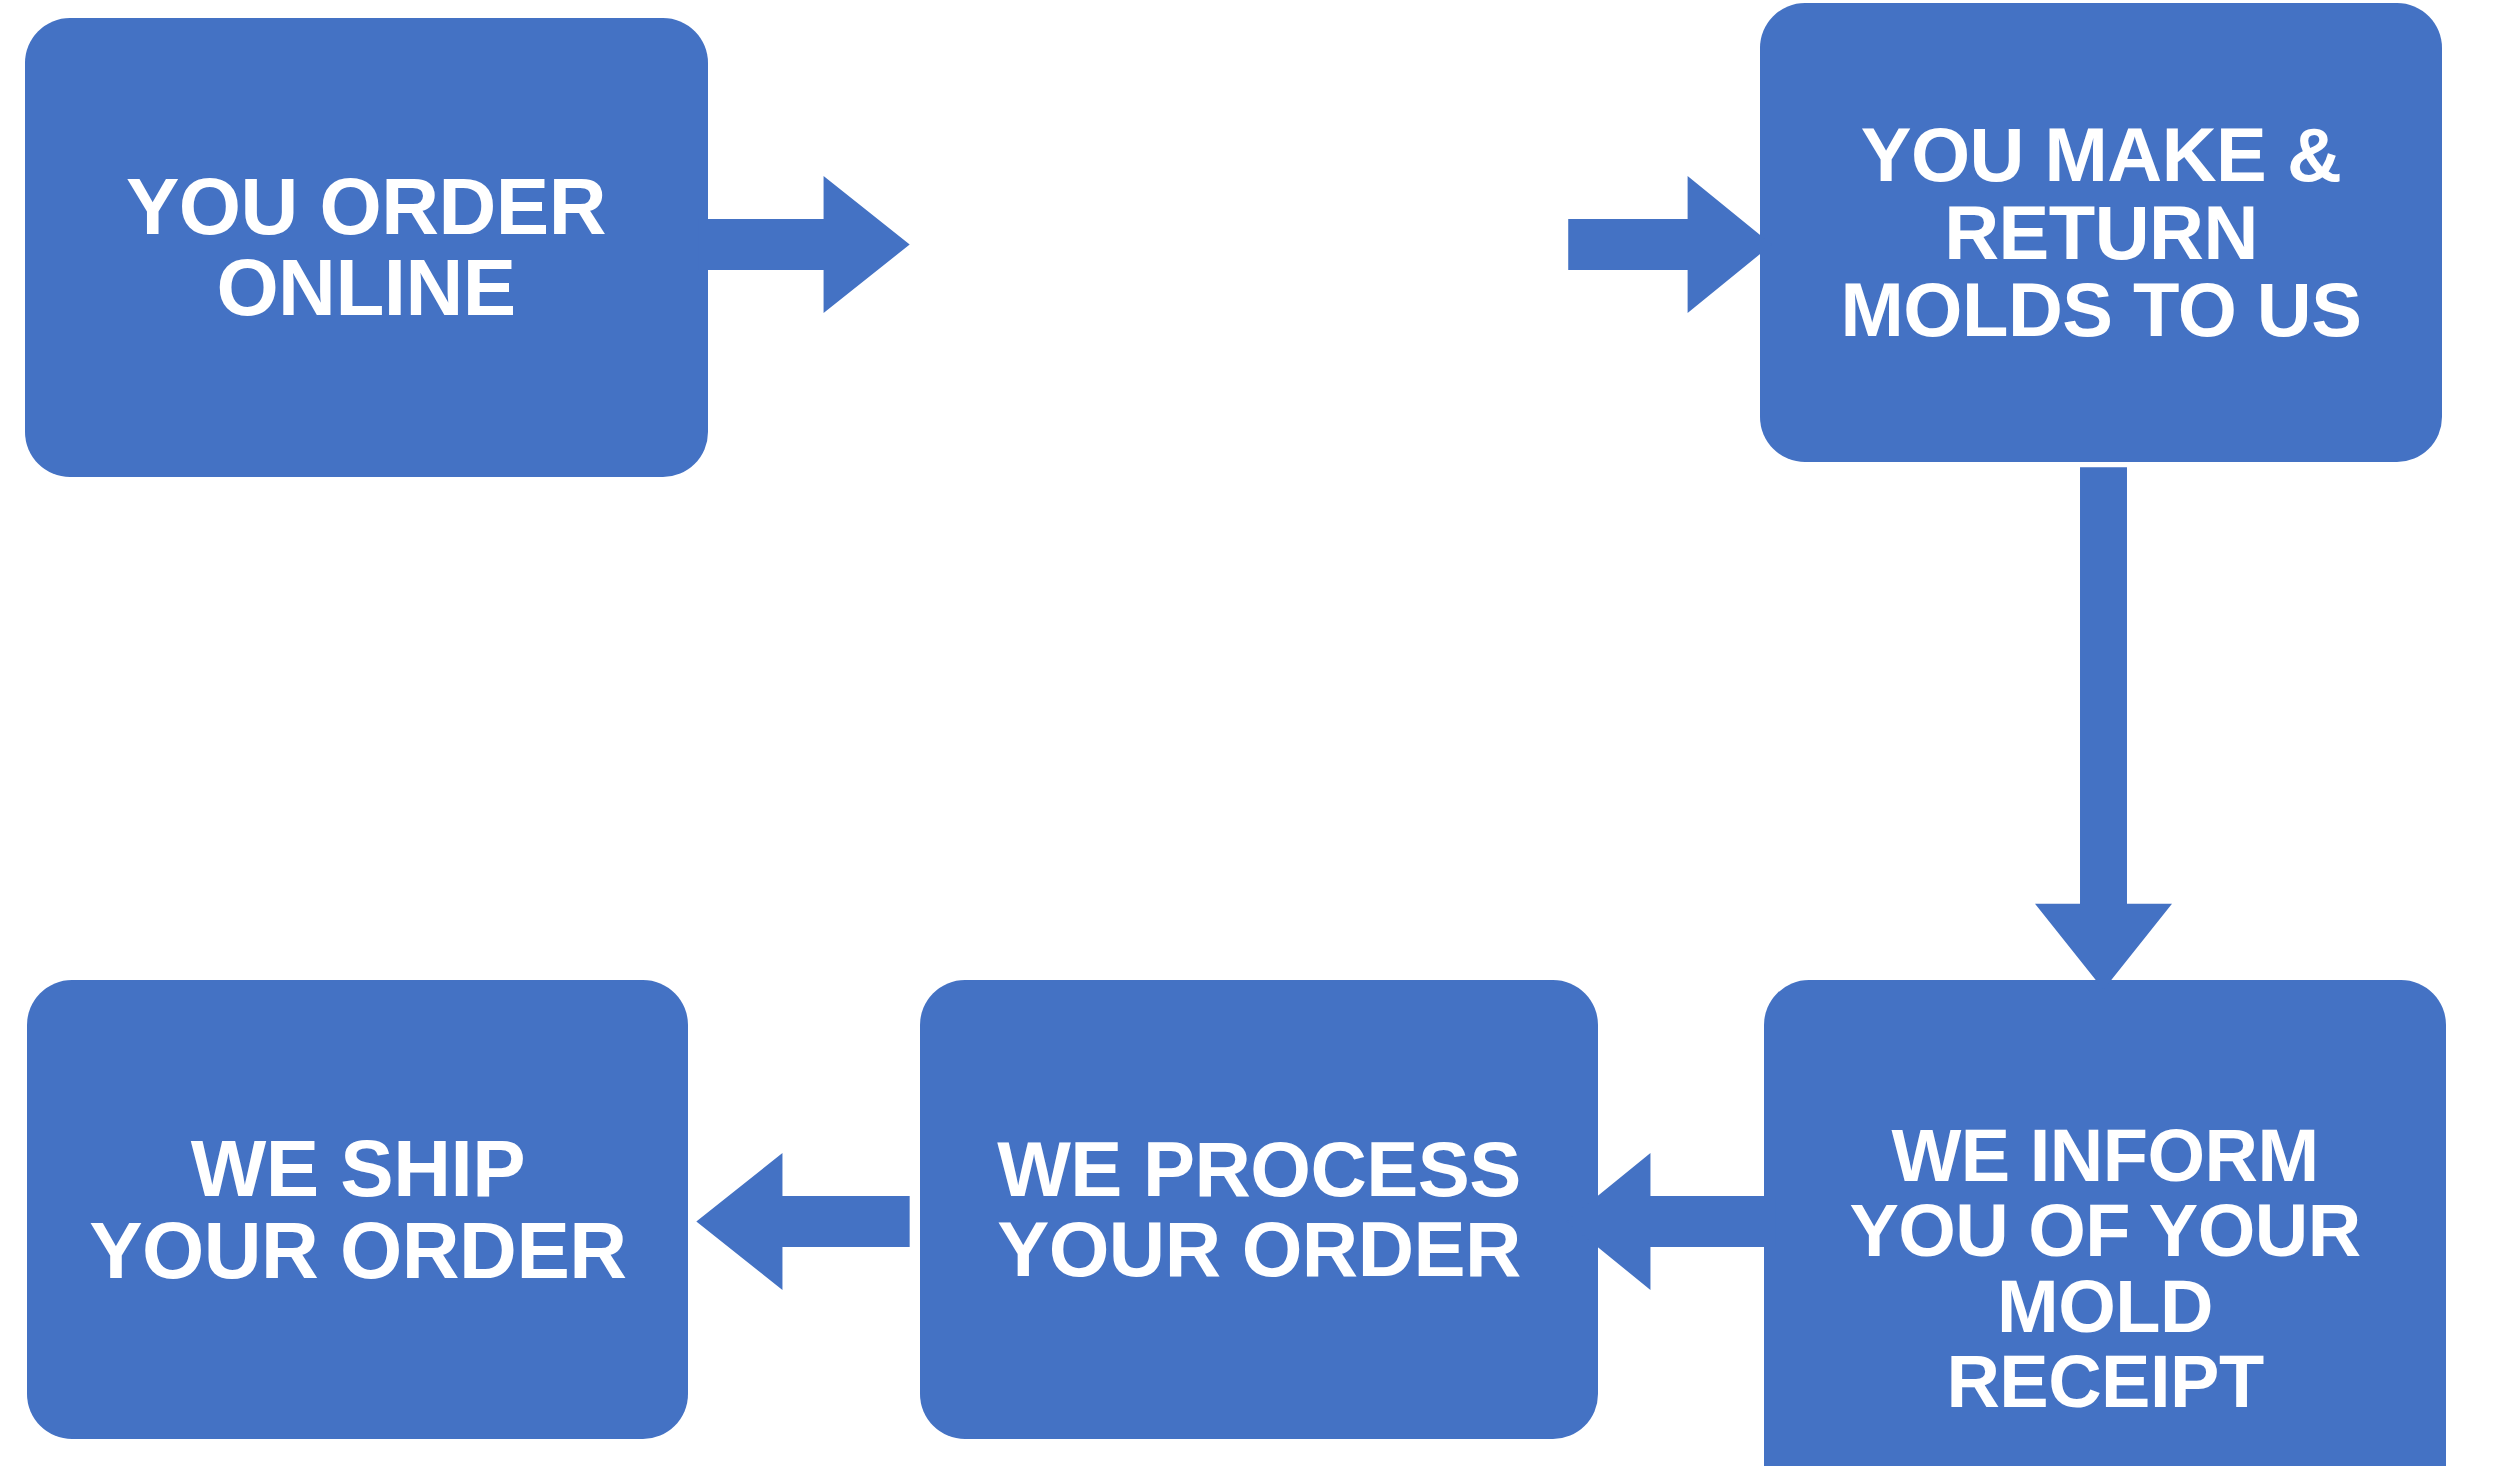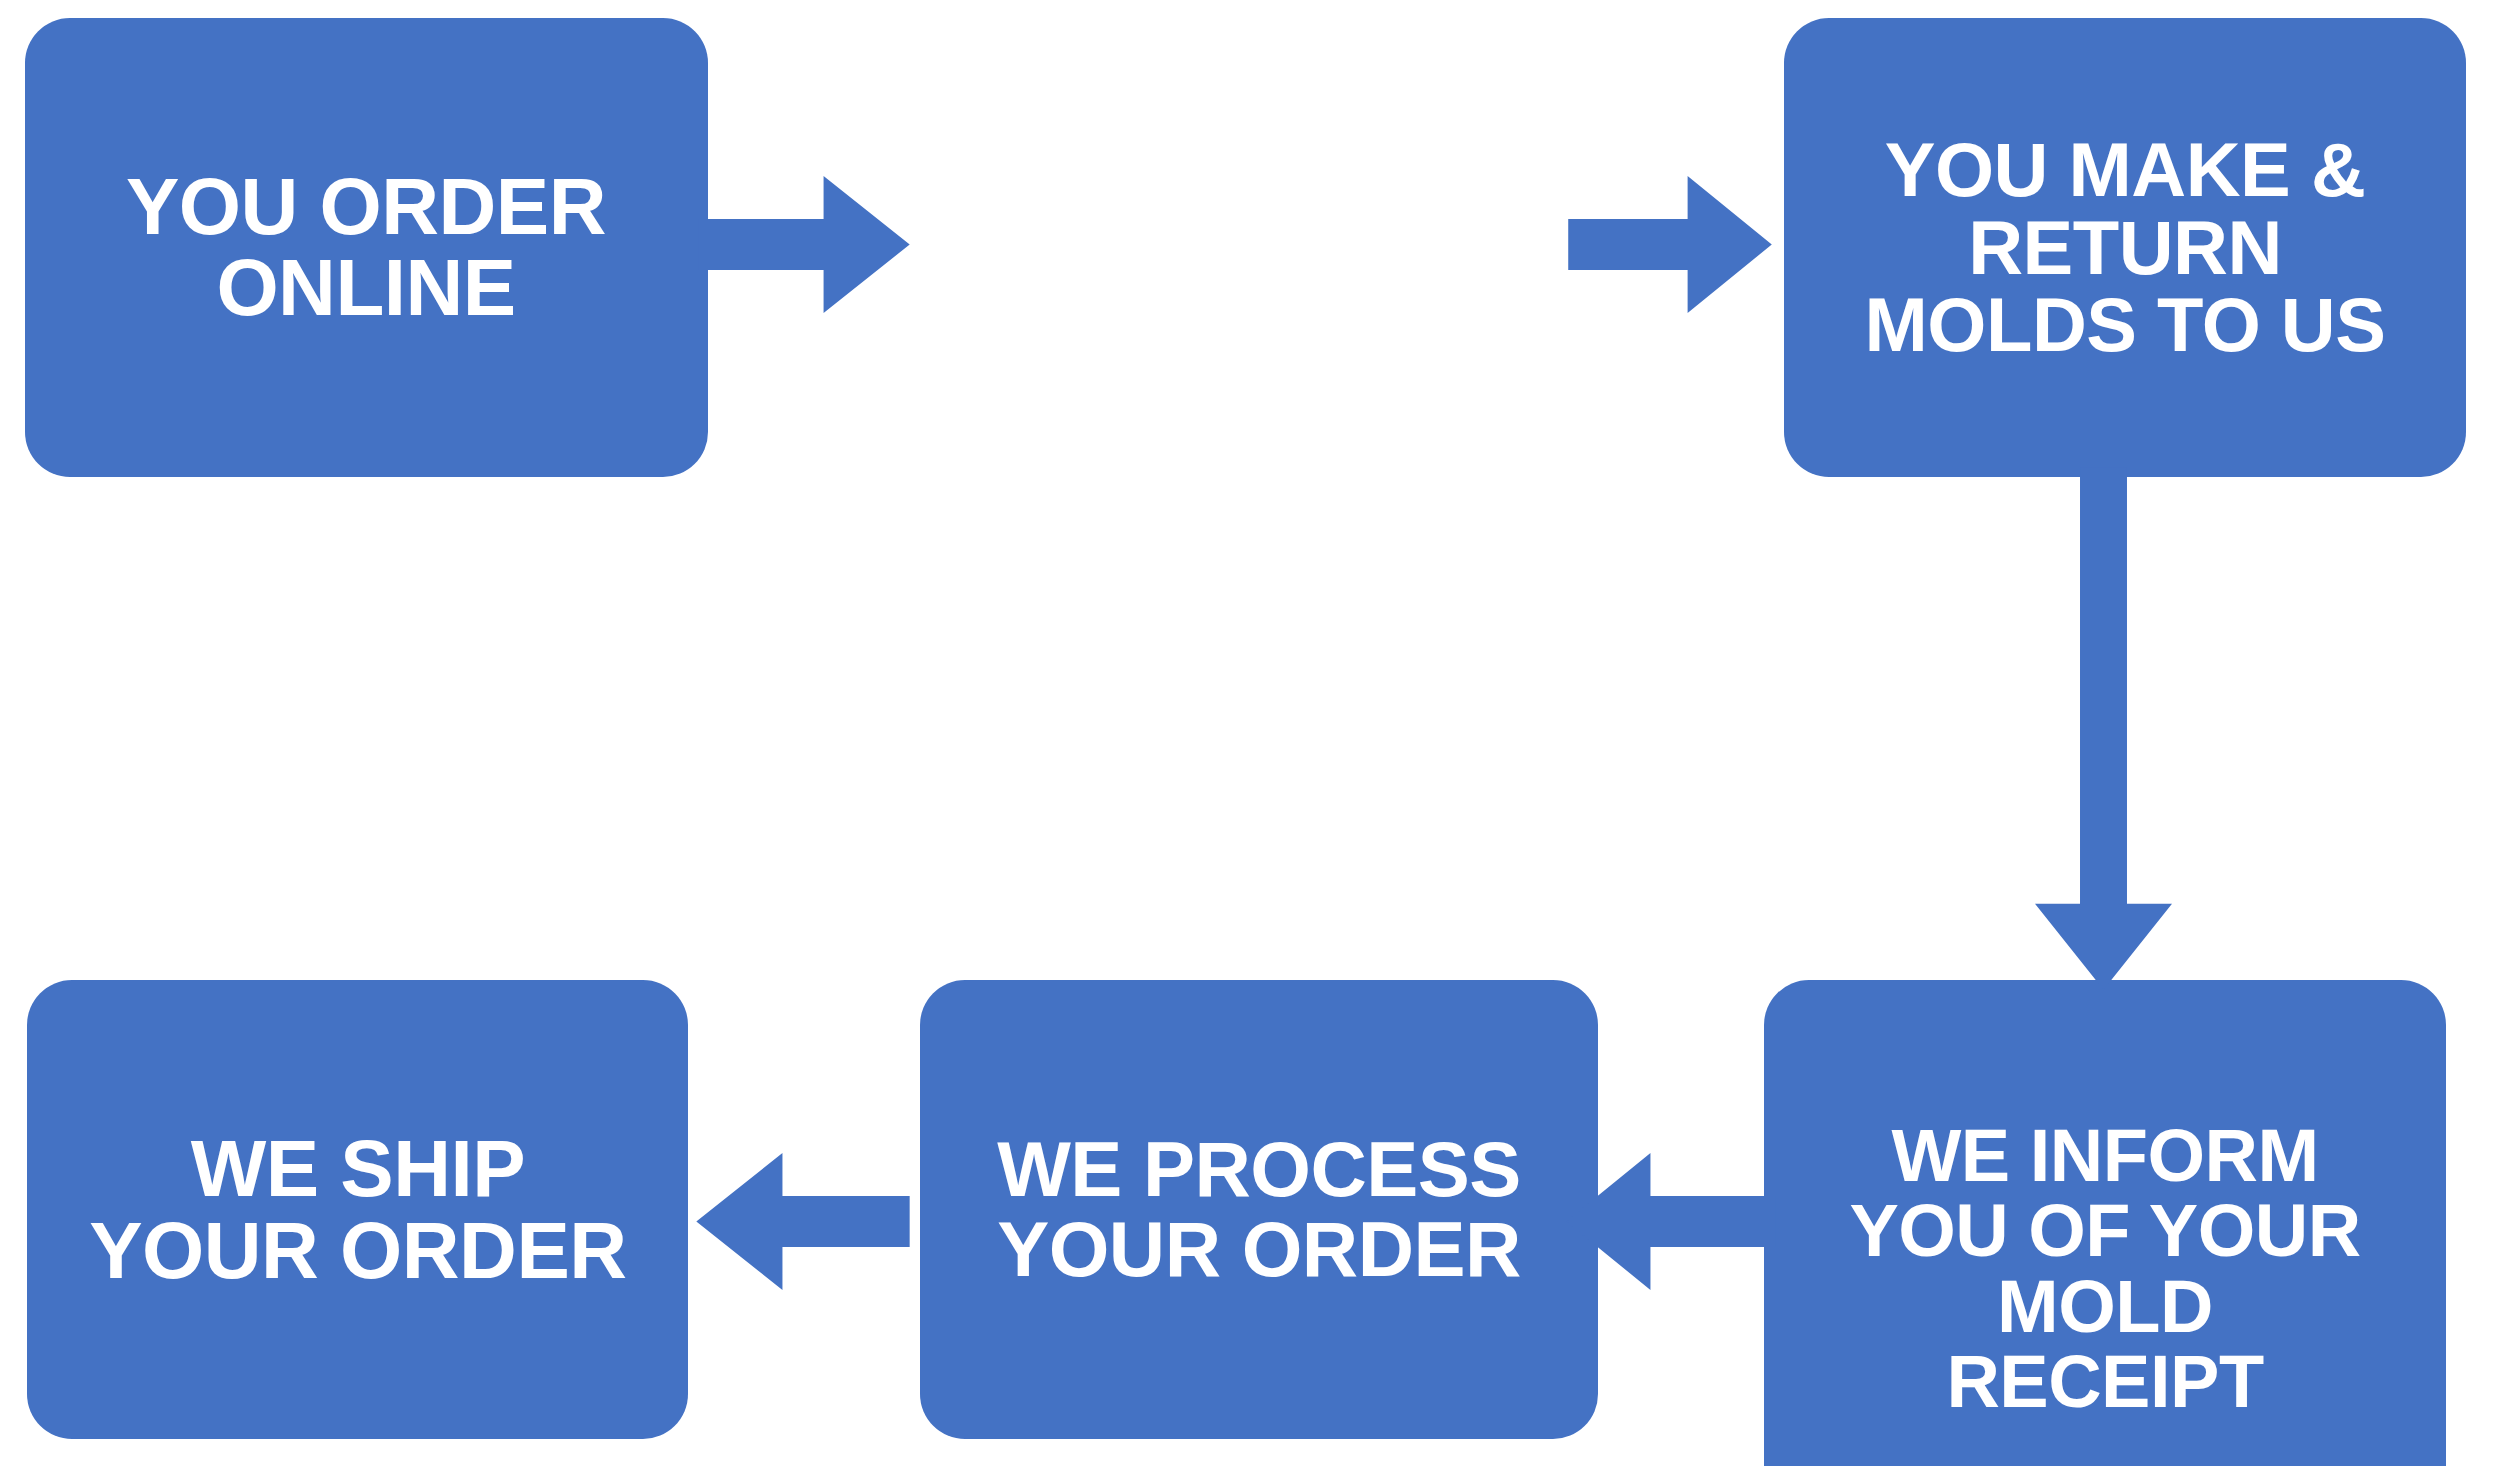--- a/index.html
+++ b/index.html
@@ -36,21 +36,21 @@
     line-height: 1.02;
     text-align: center;
     letter-spacing: -0.5px;
     white-space: pre-line;
     text-transform: uppercase;
     user-select: none;
   }
   
   #node-order-online   { left: 24.5px;   top: 17.6px;   width: 683px; height: 459px; }
   #node-send-kit       { left: 897px;  top: 17.6px;   width: 681px; height: 459px; }
-  #node-make-return    { left: 1760px; top: 18px;   width: 682px; height: 459px; margin-left: 24px; }
+  #node-make-return    { left: 1760px; top: 3px;   width: 682px; height: 459px; }
   #node-ship-order     { left: 27.4px;   top: 980px; width: 661px; height: 459px; }
   #node-process-order  { left: 920px;  top: 980px; width: 678px; height: 459px; }
   #node-inform-receipt { left: 1764px; top: 980px; width: 682px; height: 577px; }
 
   #node-order-online .node-label   { font-size: 80px; }
   #node-send-kit .node-label       { font-size: 76px; }
   #node-make-return .node-label    { font-size: 76px; }
   #node-ship-order .node-label     { font-size: 80px; }
   #node-process-order .node-label  { font-size: 78px; }
   #node-inform-receipt .node-label { font-size: 74px; }

